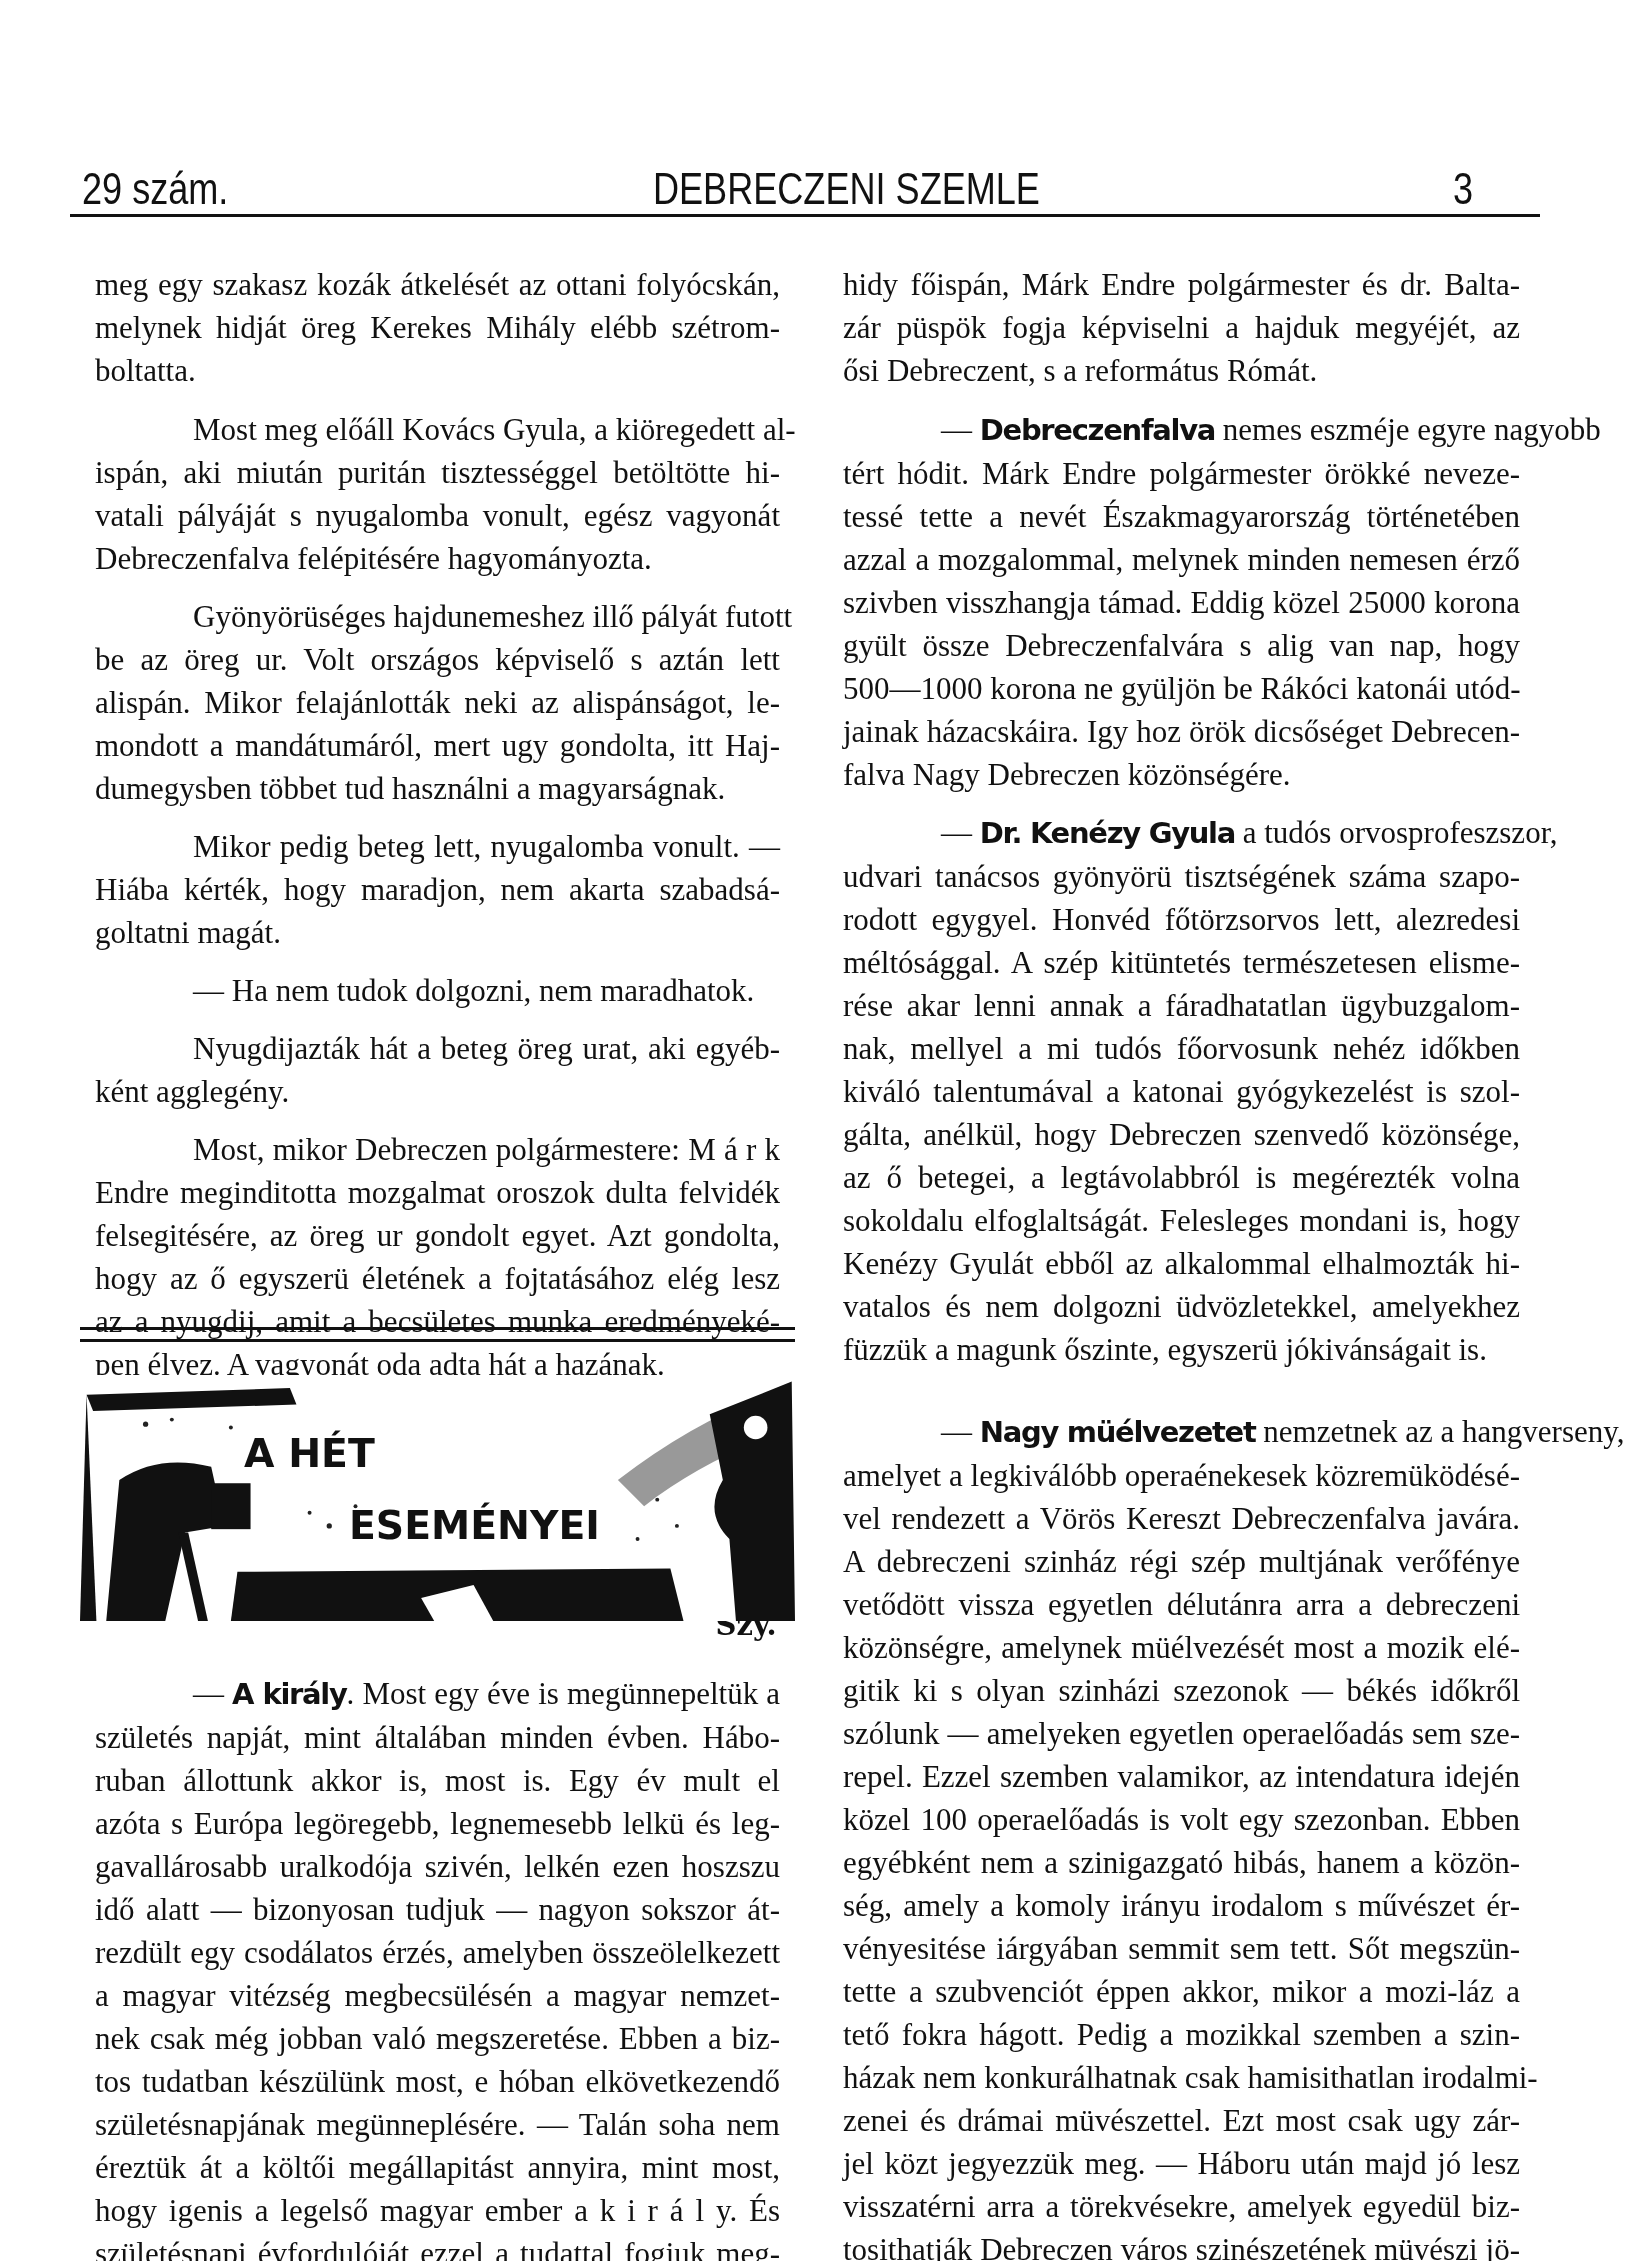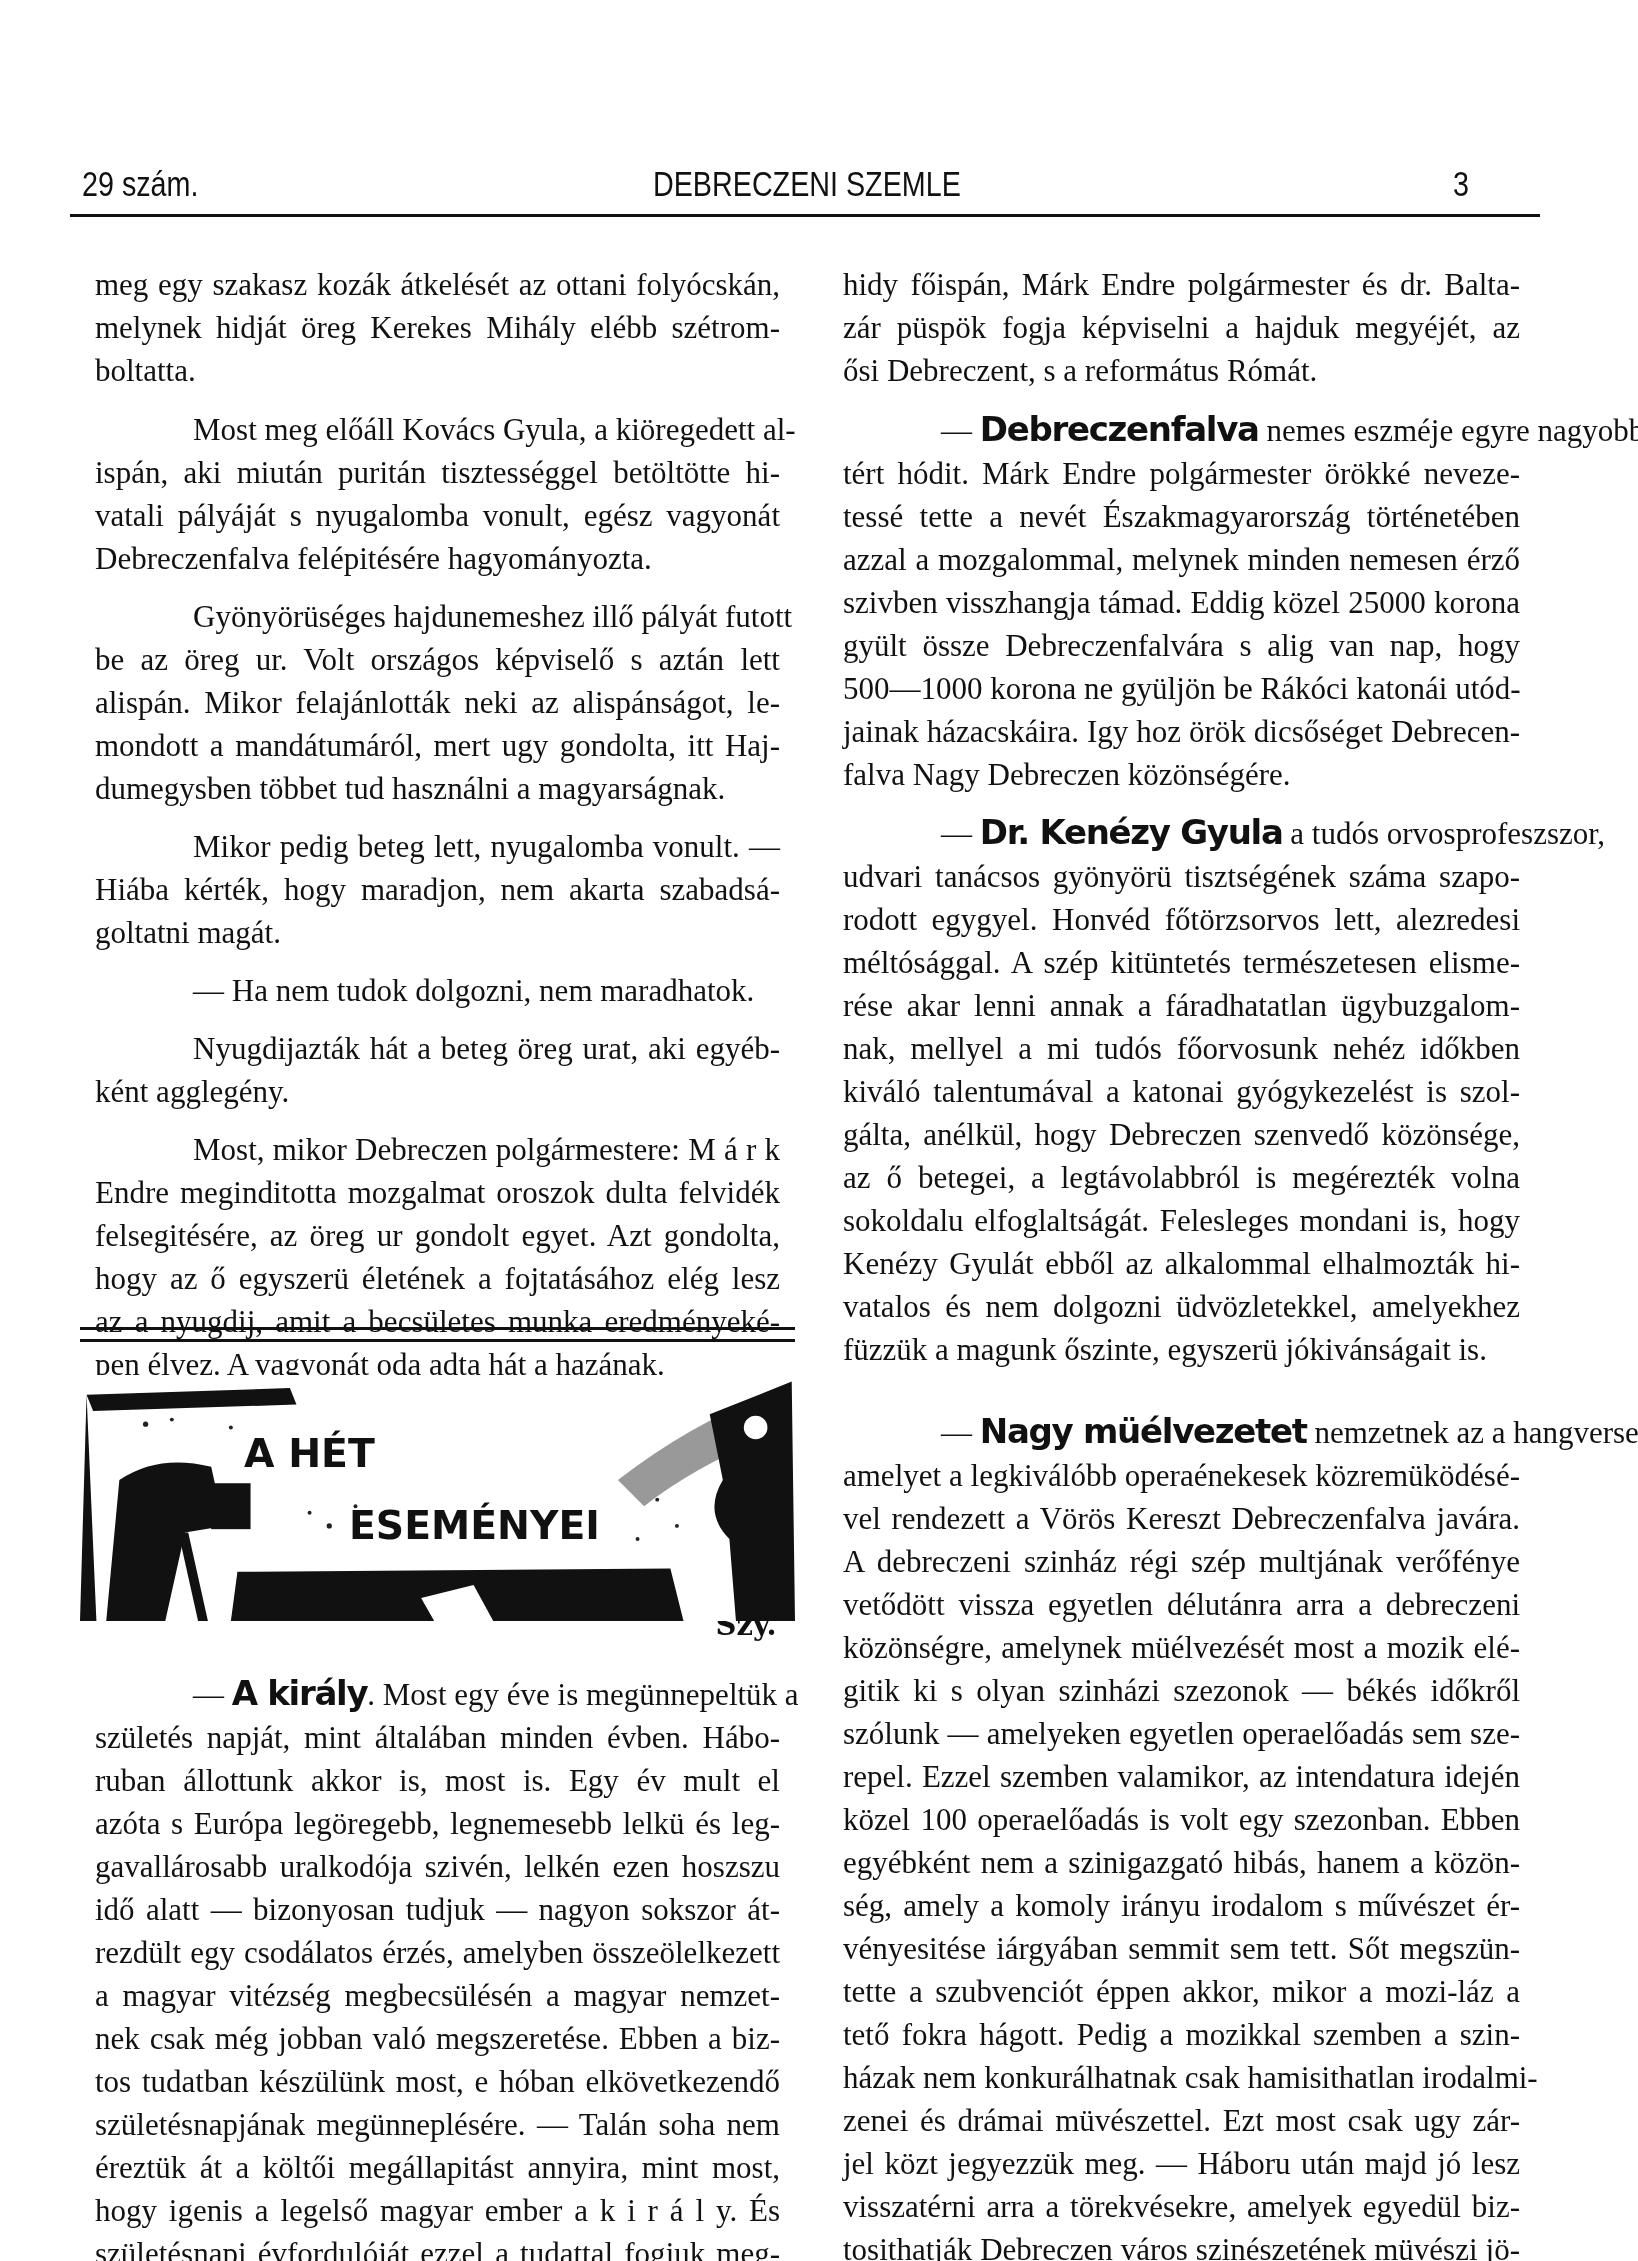--- a/index.html
+++ b/index.html
@@ -1,32 +1,32 @@
 <!DOCTYPE html>
 <html style="font-size:10.5px"><head>
 <meta charset="utf-8">
 <style>
   html, body { margin:0; padding:0; background:#ffffff; }
   body { width:1639px; height:2261px; position:relative; overflow:hidden; color:#111; }
   .page { position:absolute; left:0; top:0; width:1639px; height:2261px; }
-  .hdr { position:absolute; top:164px; left:82px; width:1457px; height:46px; font-family:"Liberation Sans Narrow","Liberation Sans",sans-serif; font-size:35px; }
+  .hdr { position:absolute; top:164px; left:82px; width:1457px; height:46px; font-family:"Liberation Sans Narrow","Liberation Sans",sans-serif; font-size:44px; }
   .hdr span { position:absolute; top:0; transform:scaleX(0.82); transform-origin:left top; white-space:nowrap; }
   .hdr .num { left:0; }
   .hdr .title { left:571px; }
   .hdr .pg { left:1371px; }
   .rule-top { position:absolute; left:70px; top:214px; width:1470px; height:3.3px; background:#111; }
   .col { position:absolute; top:248px; width:715px; font-family:"Liberation Serif",serif; font-size:31px; line-height:43px; text-align:justify; }
   .col.left { left:80px; }
   .col.right { left:828px; width:707px; top:248px; }
   .col p { margin:15px; text-indent:0; }
   .col p.gap { margin-top:15.7px; }
   .line { display:block; white-space:nowrap; text-align:justify; text-align-last:justify; transform-origin:left; }
   .line.last { text-align-last:left; }
   .line.ind { padding-left:98px; }
-  .b { font-family:"DejaVu Sans",sans-serif; font-weight:bold; font-size:34px; letter-spacing:-1.3px; }
+  .b { font-family:"DejaVu Sans",sans-serif; font-weight:bold; font-size:29px; letter-spacing:-1.3px; }
   .sig { text-align:right; font-weight:bold; font-family:"DejaVu Serif",serif; font-size:29px; padding-right:18.4px; }
   .rule-d { position:absolute; left:80px; width:715px; height:2.6px; background:#111; }
   .banner { position:absolute; left:80px; top:1375px; width:715px; height:246px; }
   .banner svg { width:100%; height:100%; }
 </style>
 </head>
 <body>
 
 <div class="page">
 

